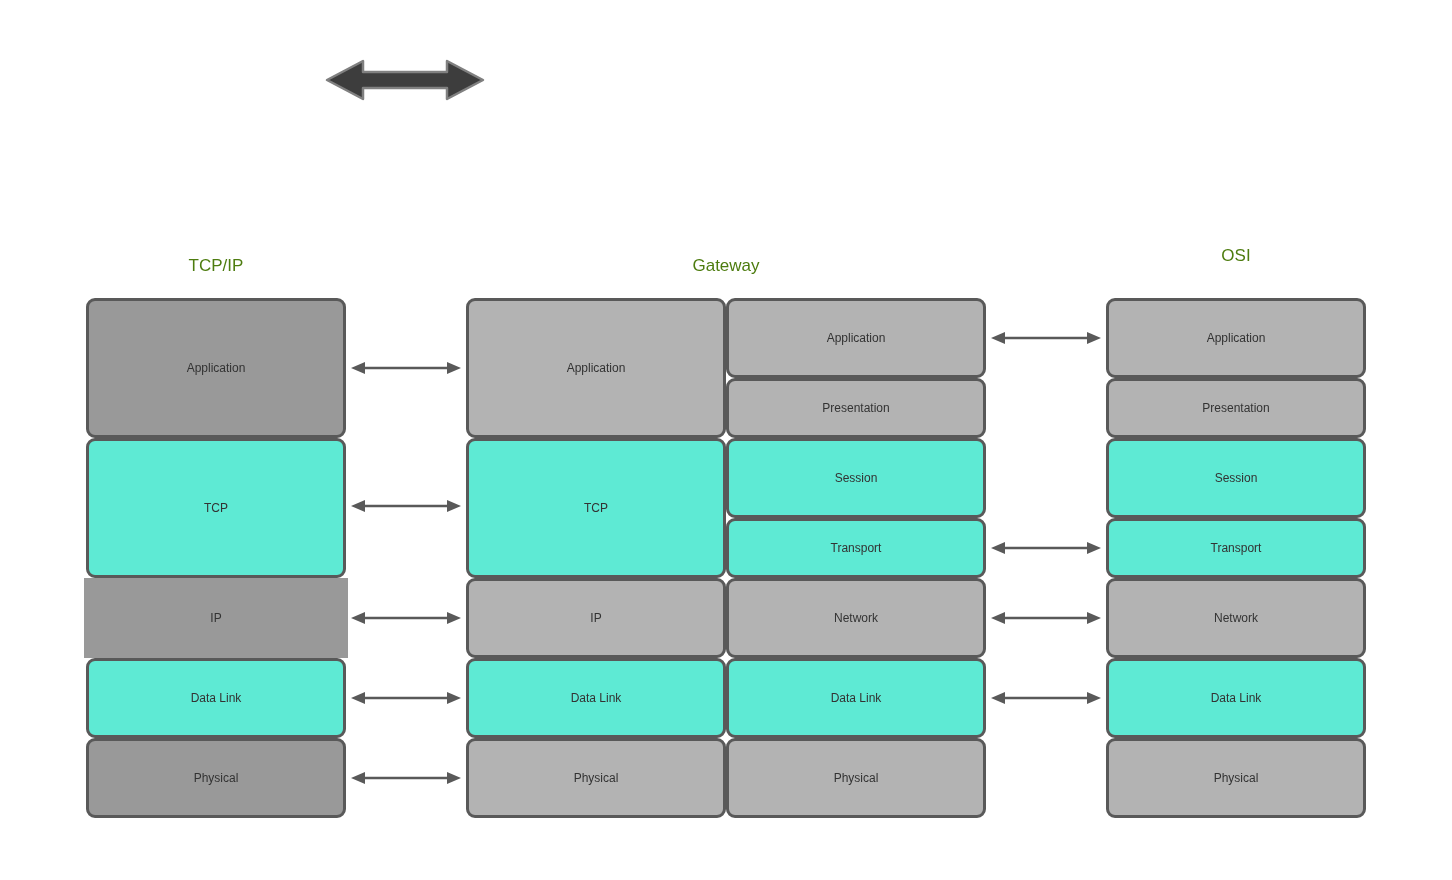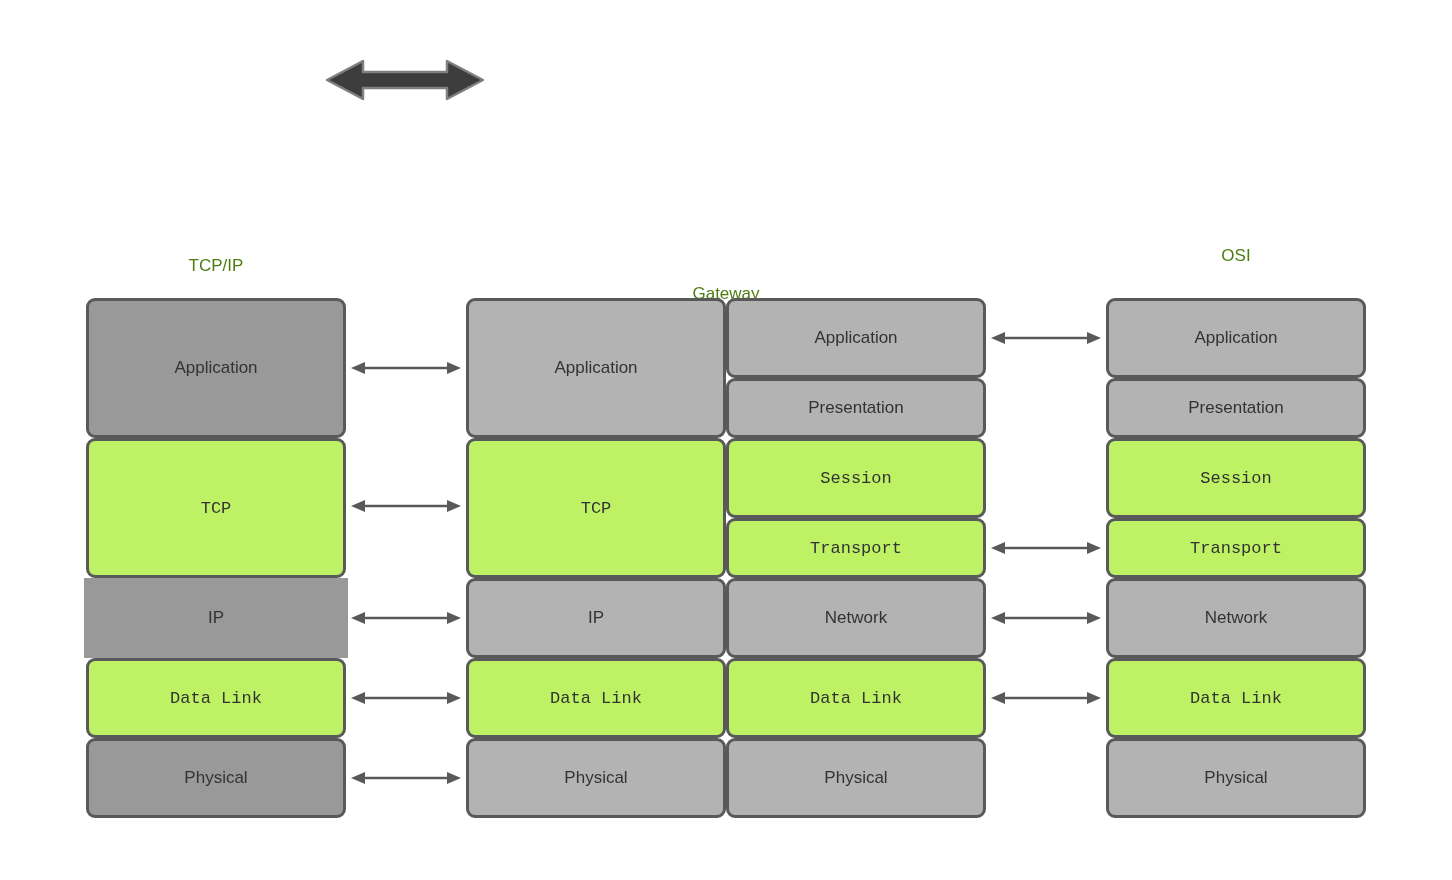--- a/index.html
+++ b/index.html
@@ -17,45 +17,45 @@
     display:flex;align-items:center;justify-content:center;
     font-size:17px;
     color:#4d7c0f;
   }
   .layer{
     position:absolute;
     box-sizing:border-box;
     border:3px solid #595959;
     border-radius:9px;
     display:flex;align-items:center;justify-content:center;
-    font-size:17px;
+    font-size:12px;
     color:#333333;
     text-align:center;
   }
   .fill-dark{background:#999999;}
   .fill-light{background:#b3b3b3;}
-  .fill-white{background:#bef264;font-family:Liberation Mono, monospace;}
+  .fill-white{background:#5eead4;}
   .borderless{border:none;border-radius:0;}
   .conn{position:absolute;width:112px;height:16px;}
   .conn svg{display:block;}
   .top-arrow{position:absolute;left:325px;top:58px;width:160px;height:44px;}
 </style>
 </head>
 <body>
 
 <div id="canvas">
 
   <div class="top-arrow">
     <svg width="160" height="44" viewBox="0 0 160 44" xmlns="http://www.w3.org/2000/svg">
       <polygon points="2,22 38,3 38,14 122,14 122,3 158,22 122,41 122,30 38,30 38,41" fill="#3d3d3d" stroke="#808080" stroke-width="2.5" stroke-linejoin="round"></polygon>
     </svg>
   </div>
 
   <div class="stack-title" style="left:86px;top:254px;width:260px;">TCP/IP</div>
-  <div class="stack-title" style="left:466px;top:254px;width:520px;margin-top:28px;">Gateway</div>
+  <div class="stack-title" style="left:466px;top:254px;width:520px;">Gateway</div>
   <div class="stack-title" style="left:1106px;top:244px;width:260px;">OSI</div>
 
   <div class="layer fill-dark" style="left:86px;top:298px;width:260px;height:140px;">Application</div>
   <div class="layer fill-white" style="left:86px;top:438px;width:260px;height:140px;">TCP</div>
   <div class="layer fill-dark borderless" style="left:84px;top:578px;width:264px;height:80px;">IP</div>
   <div class="layer fill-white" style="left:86px;top:658px;width:260px;height:80px;">Data Link</div>
   <div class="layer fill-dark" style="left:86px;top:738px;width:260px;height:80px;">Physical</div>
 
   <div class="layer fill-light" style="left:466px;top:298px;width:260px;height:140px;">Application</div>
   <div class="layer fill-white" style="left:466px;top:438px;width:260px;height:140px;">TCP</div>

